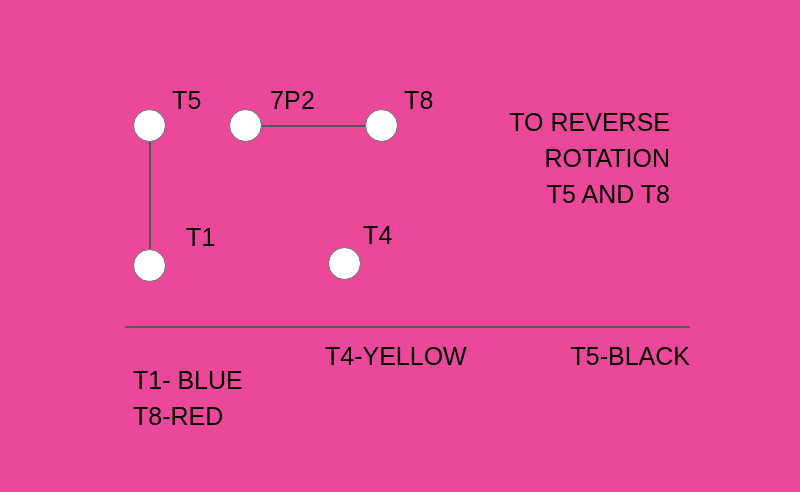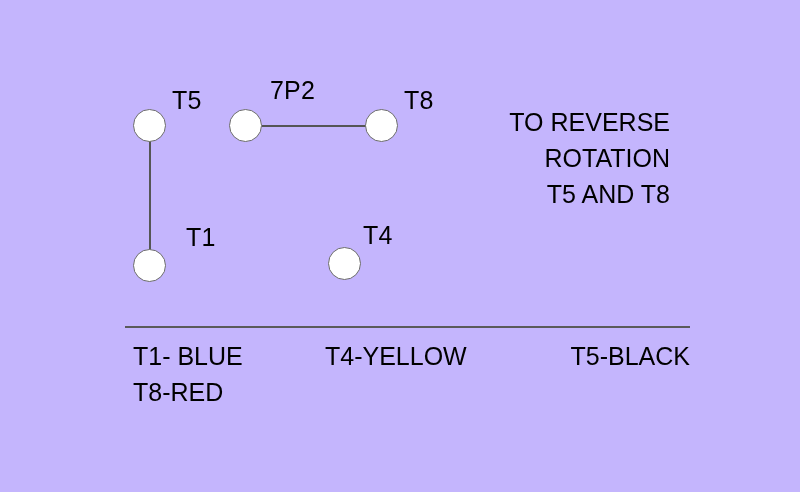--- a/index.html
+++ b/index.html
@@ -5,21 +5,21 @@
 <style>
   html, body {
     margin: 0;
     padding: 0;
     background: #ffffff;
   }
   #canvas {
     position: relative;
     width: 800px;
     height: 492px;
-    background: #c4b5fd;
+    background: #ec4899;
     font-family: "Liberation Sans", sans-serif;
     color: #000000;
     overflow: hidden;
   }
 
   
   .terminal {
     position: absolute;
     width: 33px;
     height: 33px;
@@ -86,21 +86,21 @@
   .legend-row {
     position: relative;
     height: 36px;
   }
   .legend-cell {
     position: absolute;
     font-size: 25px;
     line-height: 36px;
     white-space: nowrap;
   }
-  .legend-cell.col-left   { left: 8px; }
+  .legend-cell.col-left   { left: 8px; margin-top: 24px; }
   .legend-cell.col-center { left: 200px; }
   .legend-cell.col-right  { right: 0px; }
 </style>
 </head>
 <body>
 
 <div id="canvas">
 
   <div class="wire vertical" style="left:149px; top:141px; height:110px;"></div>
 
@@ -113,21 +113,21 @@
   <div class="terminal" style="left:229px; top:109px;"></div>
 
   <div class="terminal" style="left:365px; top:109px;"></div>
 
   <div class="terminal" style="left:328px; top:247px;"></div>
 
   <span class="terminal-label" style="left:172px; top:88px;">T5</span>
 
   <span class="terminal-label" style="left:186px; top:225px;">T1</span>
 
-  <span class="terminal-label" style="left:270px; top:78px;">7P2</span>
+  <span class="terminal-label" style="left:270px; top:88px;">7P2</span>
 
   <span class="terminal-label" style="left:404px; top:88px;">T8</span>
 
   <span class="terminal-label" style="left:363px; top:223px;">T4</span>
 
   <div id="instruction-note">
     <div class="note-line">TO REVERSE</div>
     <div class="note-line">ROTATION</div>
     <div class="note-line">T5 AND T8</div>
   </div>

